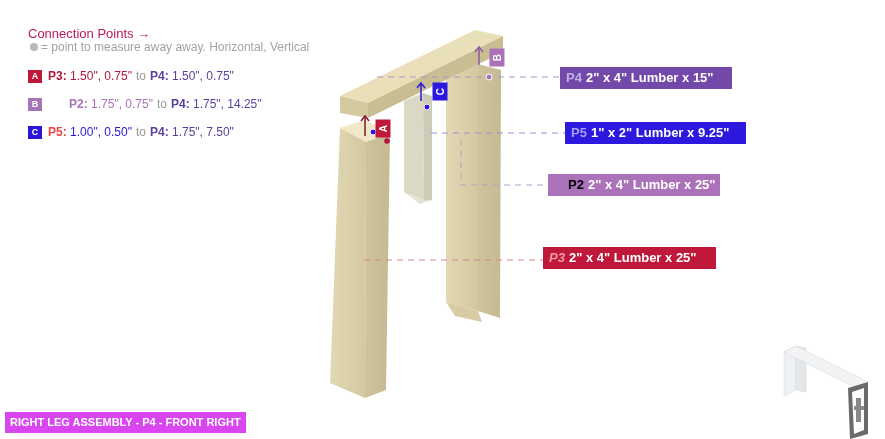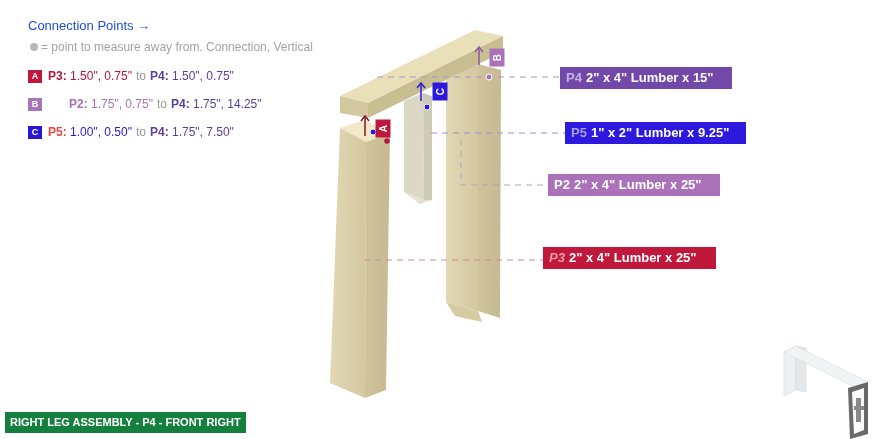--- a/index.html
+++ b/index.html
@@ -1,46 +1,46 @@
 <!DOCTYPE html>
 <html><head>
 <meta charset="utf-8">
 <style>
   html, body { margin:0; padding:0; }
   body { width:885px; height:439px; background:#ffffff; position:relative; overflow:hidden;
          font-family:"Liberation Sans", sans-serif; }
   .legend { position:absolute; left:28px; top:18px; }
-  .legend-title { font-size:13px; color:#1d4ed8; position:absolute; left:0; top:0; white-space:nowrap; }
+  .legend-title { font-size:13px; color:#be185d; position:absolute; left:0; top:8px; white-space:nowrap; }
   .legend-note { font-size:12px; color:#a3a3a3; position:absolute; left:2px; top:22px; white-space:nowrap; }
   .legend-note .dot { display:inline-block; width:8px; height:8px; border-radius:50%; background:#b8b8b8; margin-right:3px; vertical-align:0; }
   .conn-row { position:absolute; left:0; font-size:12px; white-space:nowrap; display:flex; align-items:center; }
   .conn-row .badge { display:inline-block; width:14px; height:13px; line-height:13px; text-align:center;
                      font-size:9px; font-weight:bold; color:#fff; margin-right:6px; }
   .conn-row .to { color:#9a9a9a; margin:0 4px; }
   .conn-row .p4 { color:#5b3f9b; }
   .conn-row b { font-weight:bold; }
 
   .viewport { position:absolute; left:0; top:0; width:885px; height:439px; }
   .callout { position:absolute; height:22px; line-height:22px; padding:0 6px; font-size:13px; font-weight:bold;
              color:#ffffff; white-space:nowrap; box-sizing:border-box; }
   .callout .pid { margin-right:4px; }
 
   .caption { position:absolute; left:5px; top:412px; height:21px; line-height:21px; padding:0 5px;
-             background:#15803d; color:#ffffff; font-size:11px; font-weight:bold; white-space:nowrap; }
+             background:#d946ef; color:#ffffff; font-size:11px; font-weight:bold; white-space:nowrap; }
 
   .tag { position:absolute; width:18px; height:15px; color:#fff; font-size:10px; font-weight:bold;
          text-align:center; line-height:15px; transform:rotate(-90deg); }
 </style>
 </head>
 <body>
 
 <div class="legend">
   <div class="legend-title">Connection Points →</div>
   <div class="legend-note">
-    <span class="dot"></span><span>= point to measure away from. Connection, Vertical</span>
+    <span class="dot"></span><span>= point to measure away away. Horizontal, Vertical</span>
   </div>
 
   <div class="conn-row" style="top:51px;">
     <span class="badge" style="background:#c0183a;">A</span>
     <b style="color:#b5163b;">P3:</b>&nbsp;<span style="color:#b5163b;">1.50", 0.75"</span>
     <span class="to">to</span>
     <b class="p4">P4:</b>&nbsp;<span class="p4">1.50", 0.75"</span>
   </div>
 
   <div class="conn-row" style="top:79px;">
@@ -132,19 +132,19 @@
 <div class="tag" style="left:488px;top:50px;background:#ab72ba;">B</div>
 <div class="tag" style="left:431px;top:84px;background:#2c19dd;">C</div>
 
 <div class="callout" style="left:560px;top:67px;width:172px;background:#7249a8;">
   <span class="pid" style="color:#c2b0e4;">P4</span><span>2" x 4" Lumber  x 15"</span>
 </div>
 <div class="callout" style="left:565px;top:122px;width:181px;background:#2c19dd;">
   <span class="pid" style="color:#a89ef2;">P5</span><span>1" x 2" Lumber x 9.25"</span>
 </div>
 <div class="callout" style="left:548px;top:174px;width:172px;background:#ab72ba;">
-  <span class="pid" style="color:#ffffff;">P2</span><span>2" x 4" Lumber  x 25"</span>
+  <span class="pid" style="color:#000000;margin-left:14px;">P2</span><span>2" x 4" Lumber  x 25"</span>
 </div>
 <div class="callout" style="left:543px;top:247px;width:173px;background:#c0183a;">
   <span class="pid" style="color:#f29aa8;font-style:italic;">P3</span><span>2" x 4" Lumber  x 25"</span>
 </div>
 
 <div class="caption">RIGHT LEG ASSEMBLY - P4 - FRONT RIGHT</div>
 
 </body></html>

